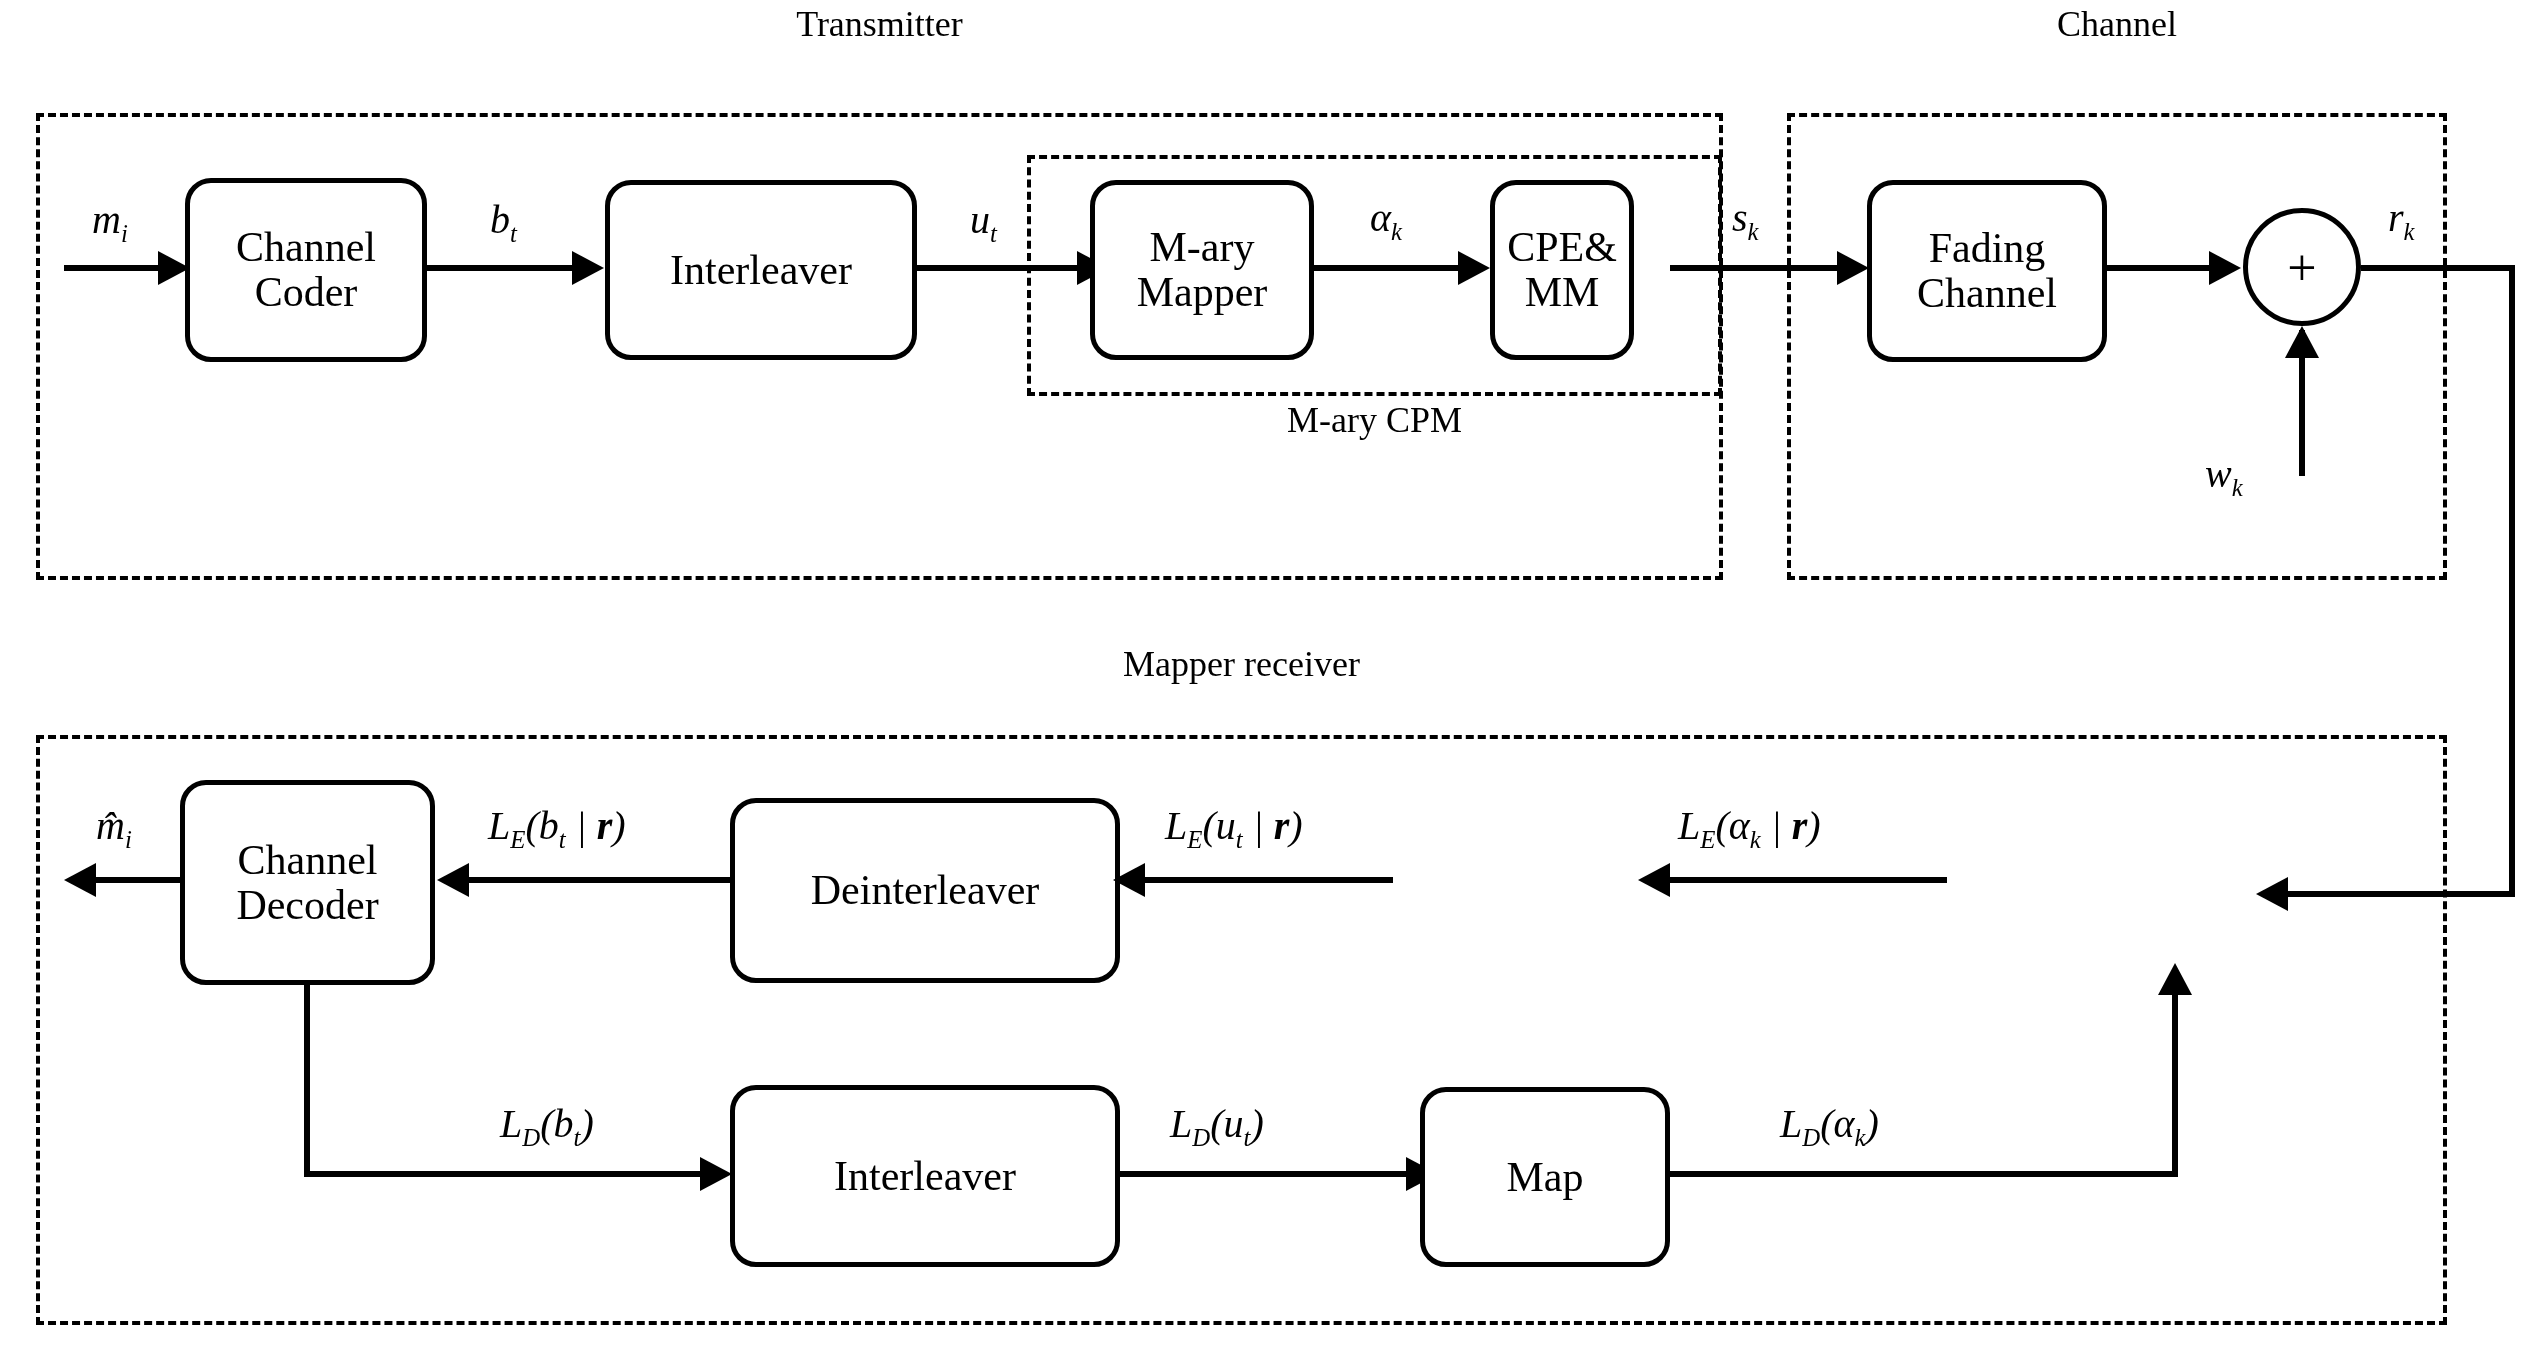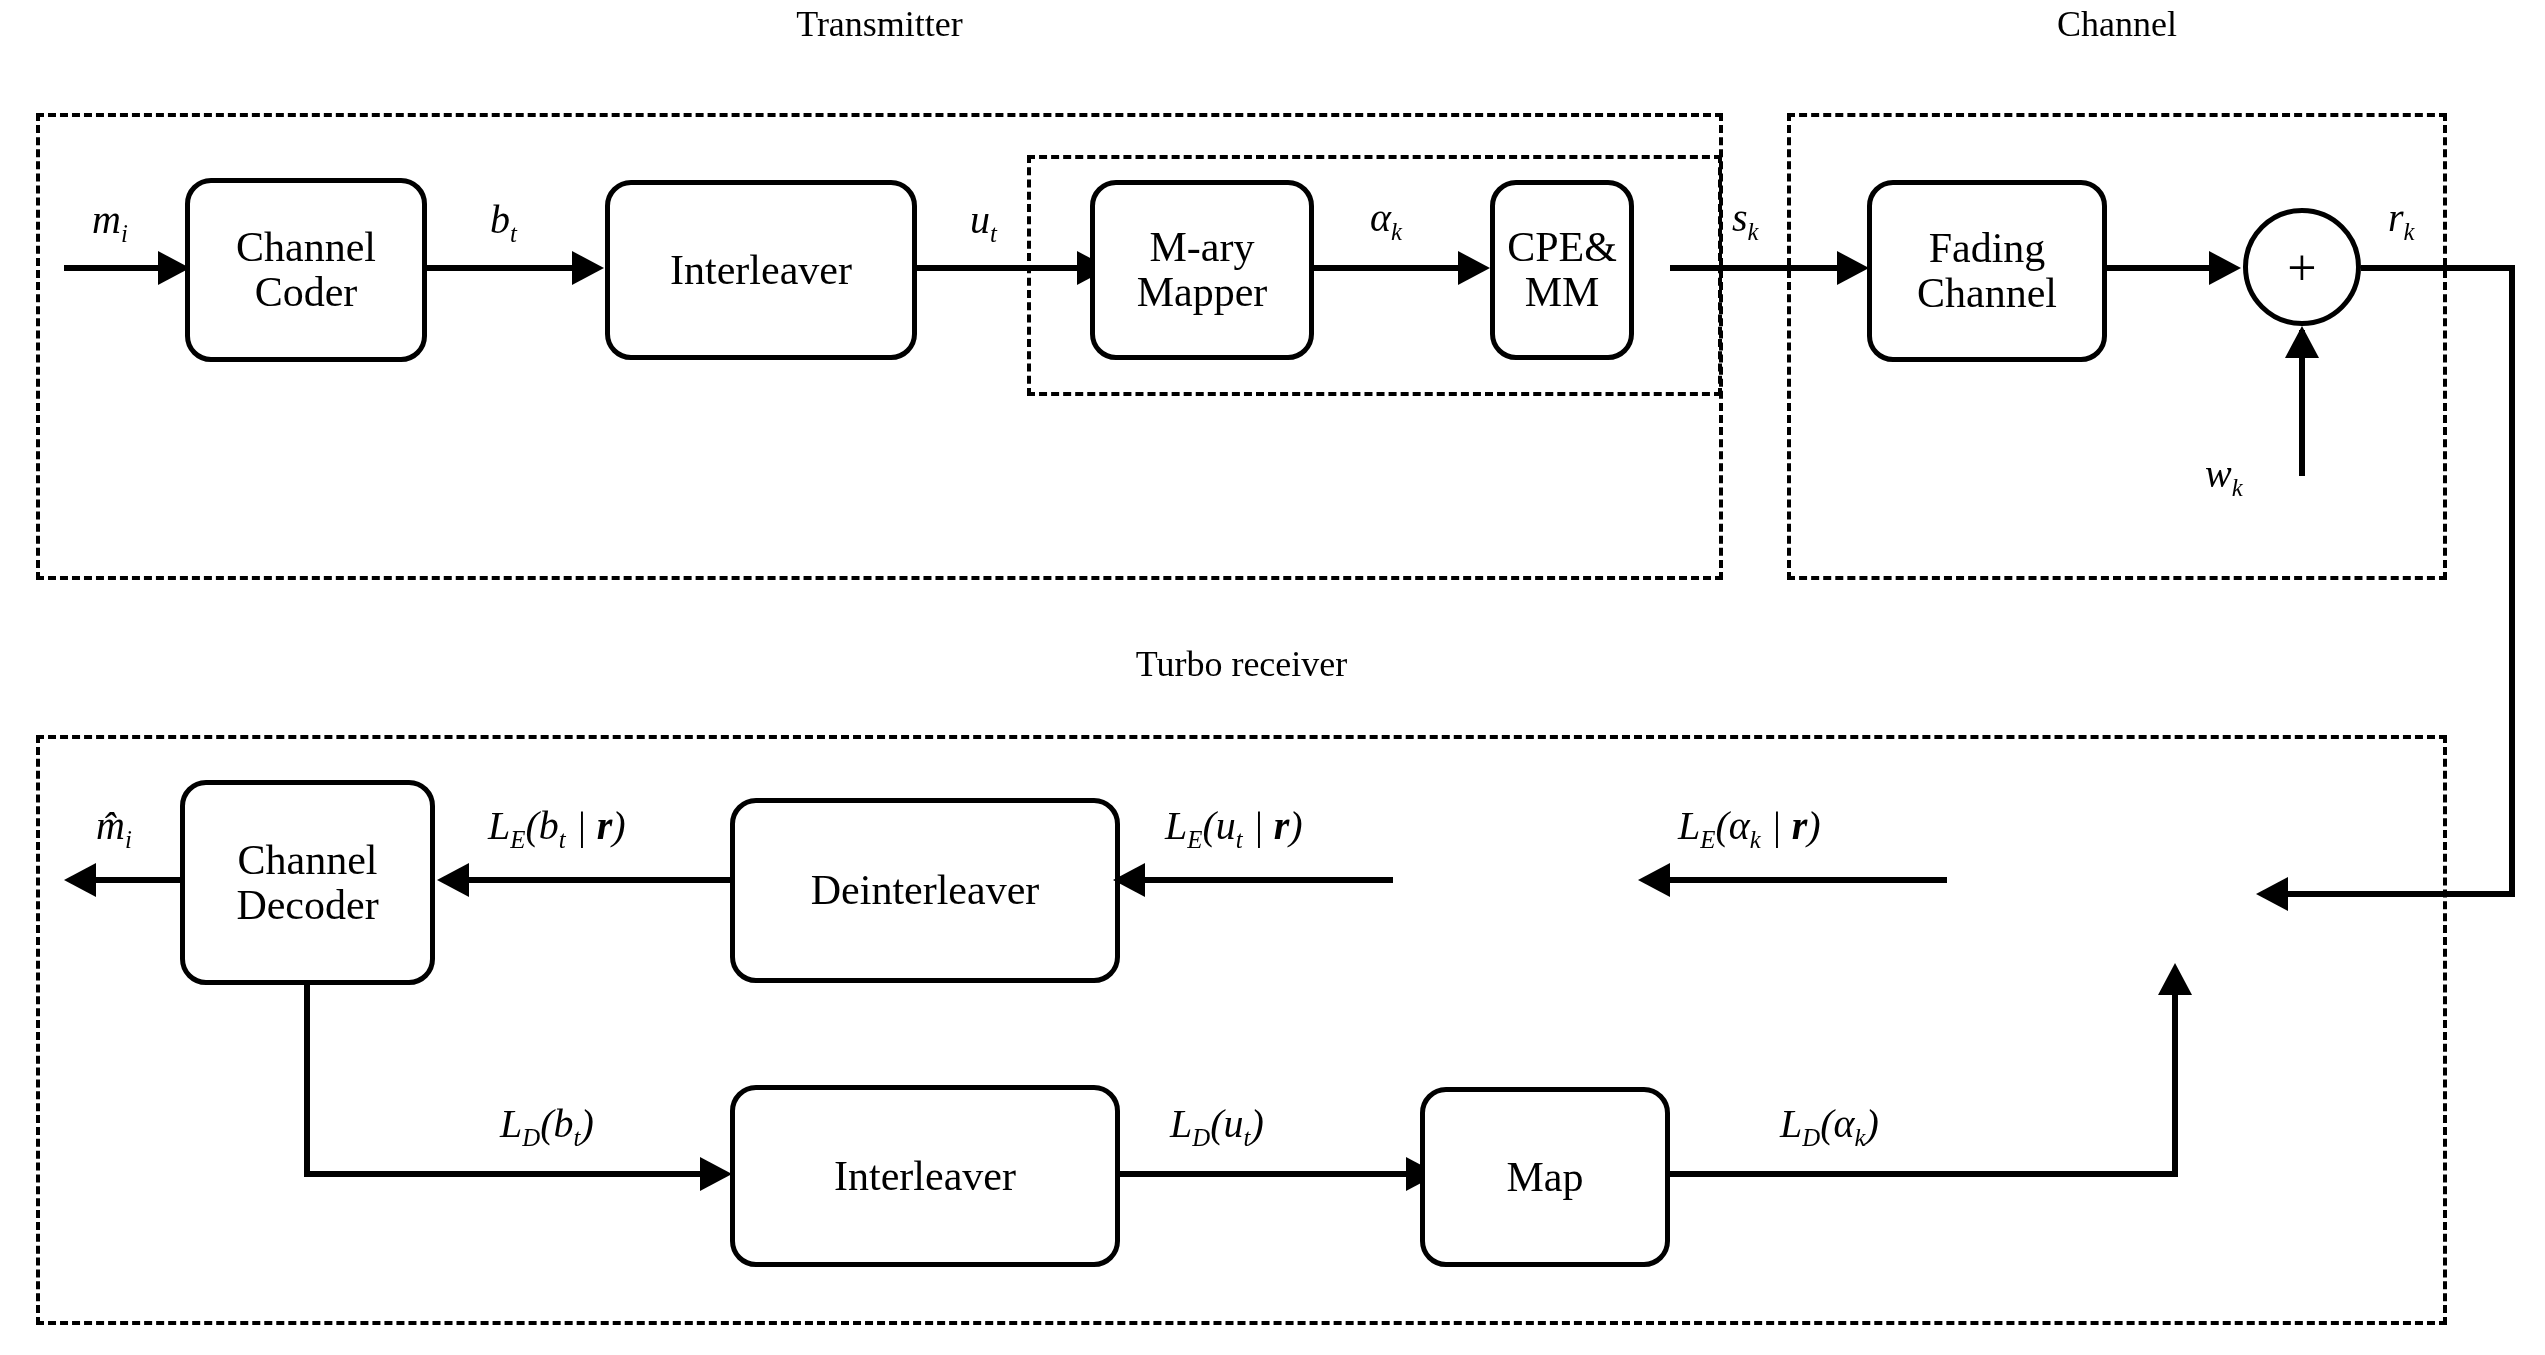--- a/index.html
+++ b/index.html
@@ -91,22 +91,23 @@
 </style>
 </head>
 <body>
 
 <div id="root">
 
   <div class="caption" style="left:36px;top:6px;width:1687px;">Transmitter</div>
 
   <div class="caption" style="left:1787px;top:6px;width:660px;">Channel</div>
 
-  <div class="caption" style="left:36px;top:646px;width:2411px;">Turbo receiver</div>
-
+  <div class="caption" style="left:36px;top:646px;width:2411px;">Mapper receiver</div>
+
+  <div class="caption" style="left:1027px;top:402px;width:695px;">M-ary CPM</div>
 
   <div class="dash" style="left:36px;top:113px;width:1687px;height:467px;"></div>
 
   <div class="dash" style="left:1787px;top:113px;width:660px;height:467px;"></div>
 
   <div class="dash-inner" style="left:1027px;top:155px;width:695px;height:241px;"></div>
 
   <div class="dash" style="left:36px;top:735px;width:2411px;height:590px;"></div>
 
   <div class="hline" style="left:64px;top:265px;width:98px;"></div>

